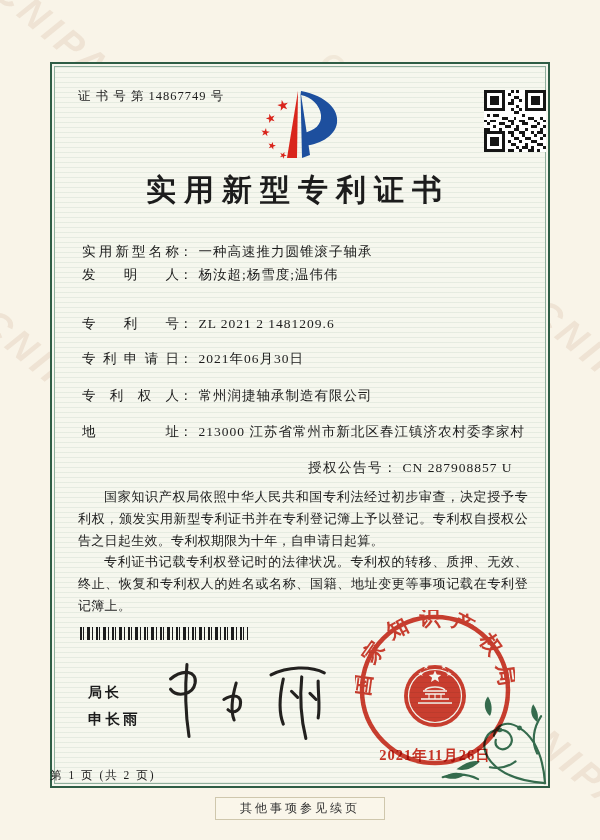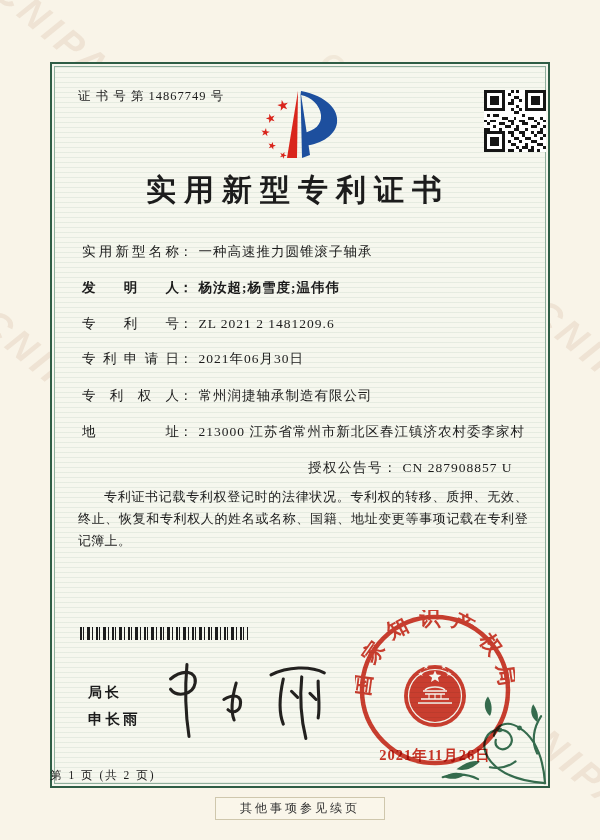--- a/index.html
+++ b/index.html
@@ -148,40 +148,41 @@
       <rect x="2" y="16" width="3" height="3"></rect>
     <path d="M9 0h1v1H9z M11 0h1v1h-1z M8 1h1v1H8z M10 2h2v1h-2z M9 3h1v1H9z M12 3h1v1h-1z M8 4h2v1H8z M11 5h1v1h-1z M9 6h1v1H9z M12 6h1v1h-1z M10 7h2v1h-2z M13 8h1v1h-1z M1 8h1v1H1z M3 8h2v1H3z M6 9h2v1H6z M10 9h1v1h-1z M15 9h2v1h-2z M19 9h1v1h-1z M0 10h1v1H0z M2 10h2v1H2z M8 10h2v1H8z M12 10h2v1h-2z M17 10h1v1h-1z M20 10h1v1h-1z M1 11h1v1H1z M5 11h2v1H5z M9 11h1v1H9z M13 11h2v1h-2z M18 11h1v1h-1z M3 12h1v1H3z M7 12h2v1H7z M11 12h1v1h-1z M16 12h2v1h-2z M20 12h1v1h-1z M0 13h2v1H0z M5 13h1v1H5z M10 13h2v1h-2z M14 13h1v1h-1z M19 13h1v1h-1z M8 14h2v1H8z M12 14h2v1h-2z M16 14h1v1h-1z M18 14h2v1h-2z M9 15h1v1H9z M13 15h1v1h-1z M17 15h1v1h-1z M20 15h1v1h-1z M10 16h2v1h-2z M14 16h2v1h-2z M19 16h1v1h-1z M8 17h1v1H8z M12 17h1v1h-1z M16 17h2v1h-2z M9 18h2v1H9z M14 18h1v1h-1z M18 18h2v1h-2z M11 19h1v1h-1z M13 19h2v1h-2z M16 19h1v1h-1z M20 19h1v1h-1z M8 20h2v1H8z M12 20h1v1h-1z M15 20h2v1h-2z M18 20h1v1h-1z"></path>
   </g>
 </svg>
 
 <div class="title">实用新型专利证书</div>
 
 <div class="field-row" style="top:243px;">
   <span class="field-label">实用新型名称</span><span class="field-colon">：</span><span class="field-value">一种高速推力圆锥滚子轴承</span>
 </div>
-<div class="field-row" style="top:279px;font-weight:bold;">
+<div class="field-row" style="top:266px;">
   <span class="field-label">发明人</span><span class="field-colon">：</span><span class="field-value">杨汝超;杨雪度;温伟伟</span>
 </div>
 <div class="field-row" style="top:315px;">
   <span class="field-label">专利号</span><span class="field-colon">：</span><span class="field-value">ZL 2021 2 1481209.6</span>
 </div>
 <div class="field-row" style="top:350px;">
   <span class="field-label">专利申请日</span><span class="field-colon">：</span><span class="field-value">2021年06月30日</span>
 </div>
 <div class="field-row" style="top:387px;">
   <span class="field-label">专利权人</span><span class="field-colon">：</span><span class="field-value">常州润捷轴承制造有限公司</span>
 </div>
 <div class="field-row" style="top:423px;">
   <span class="field-label">地址</span><span class="field-colon">：</span><span class="field-value">213000 江苏省常州市新北区春江镇济农村委李家村</span>
 </div>
 <div class="field-row" style="top:459px;width:450px;">
   <span class="grant-no"><span class="field-label auto">授权公告号</span><span class="field-colon">：</span><span class="field-value">CN 287908857 U</span></span>
 </div>
 
 <div class="body-text">
+  <p>国家知识产权局依照中华人民共和国专利法经过初步审查，决定授予专利权，颁发实用新型专利证书并在专利登记簿上予以登记。专利权自授权公告之日起生效。专利权期限为十年，自申请日起算。</p>
   <p>专利证书记载专利权登记时的法律状况。专利权的转移、质押、无效、终止、恢复和专利权人的姓名或名称、国籍、地址变更等事项记载在专利登记簿上。</p>
 </div>
 
 <div class="barcode"></div>
 
 <div class="sig-title">局长</div>
 <div class="sig-name">申长雨</div>
 <svg class="sig-script" viewBox="0 0 200 95">
   <g fill="none" stroke="#23211f" stroke-width="3" stroke-linecap="round" stroke-linejoin="round">
     <path d="M38,12 C36,34 36,56 40,82"></path>

